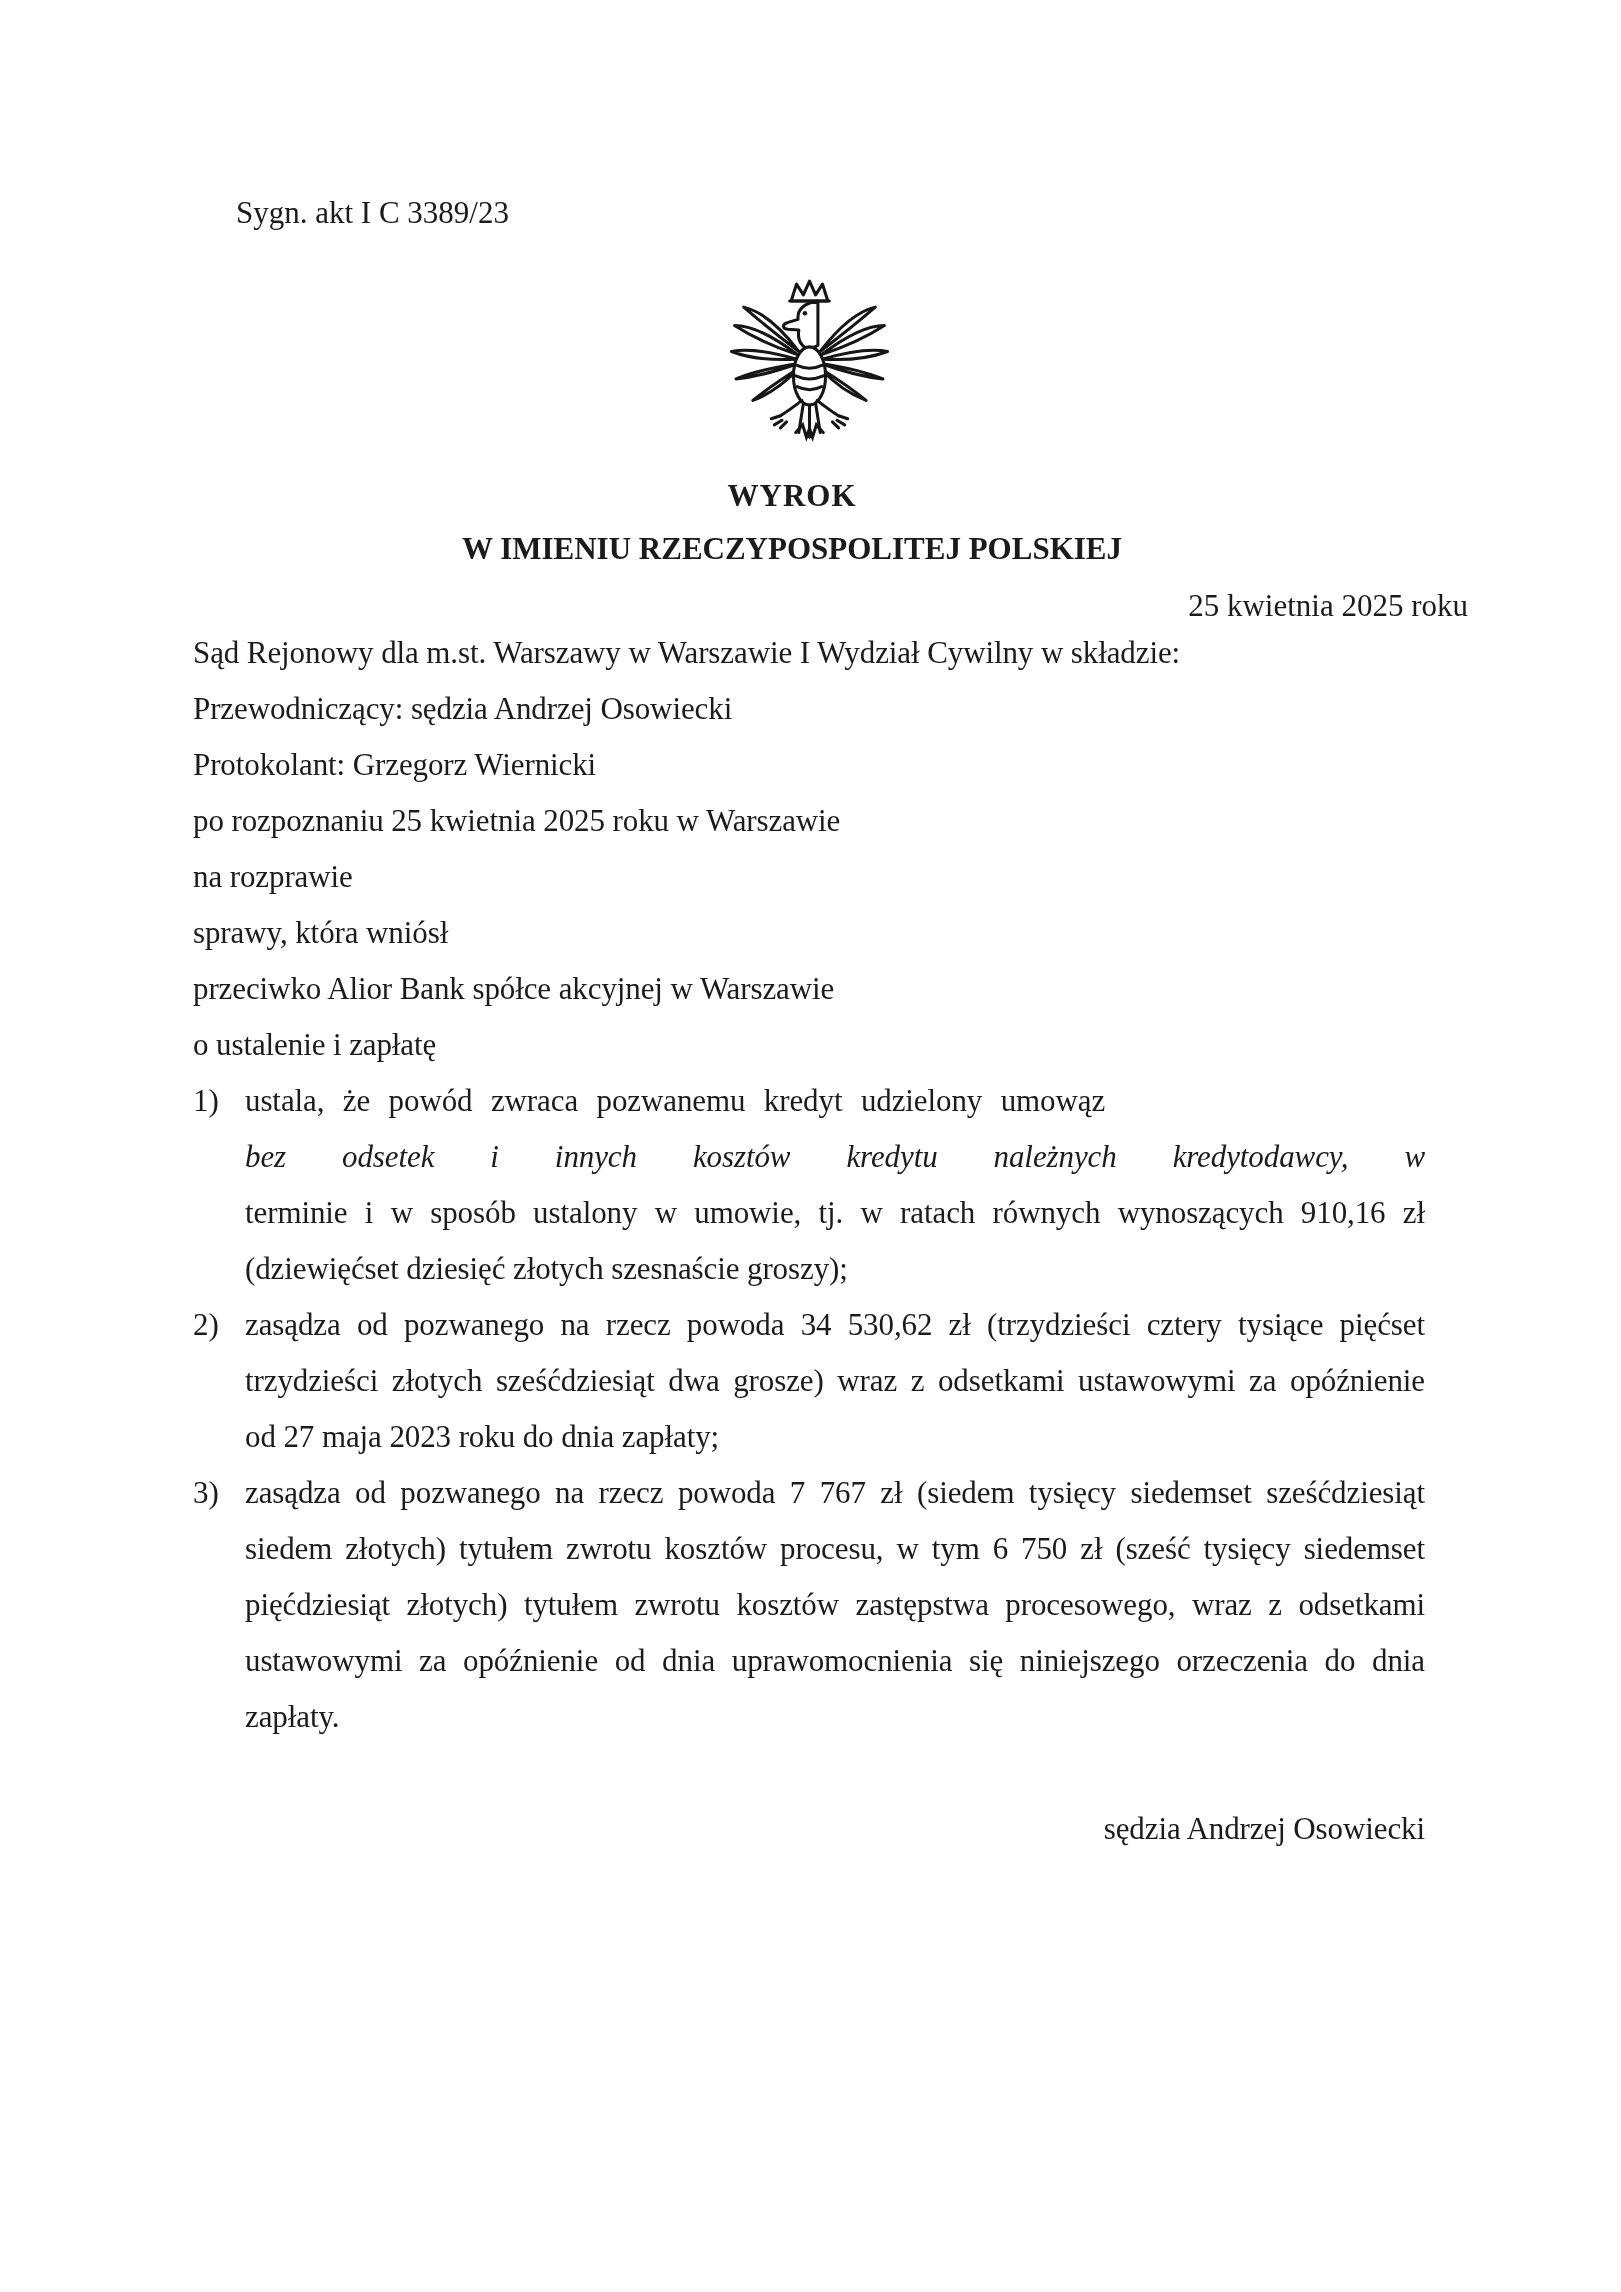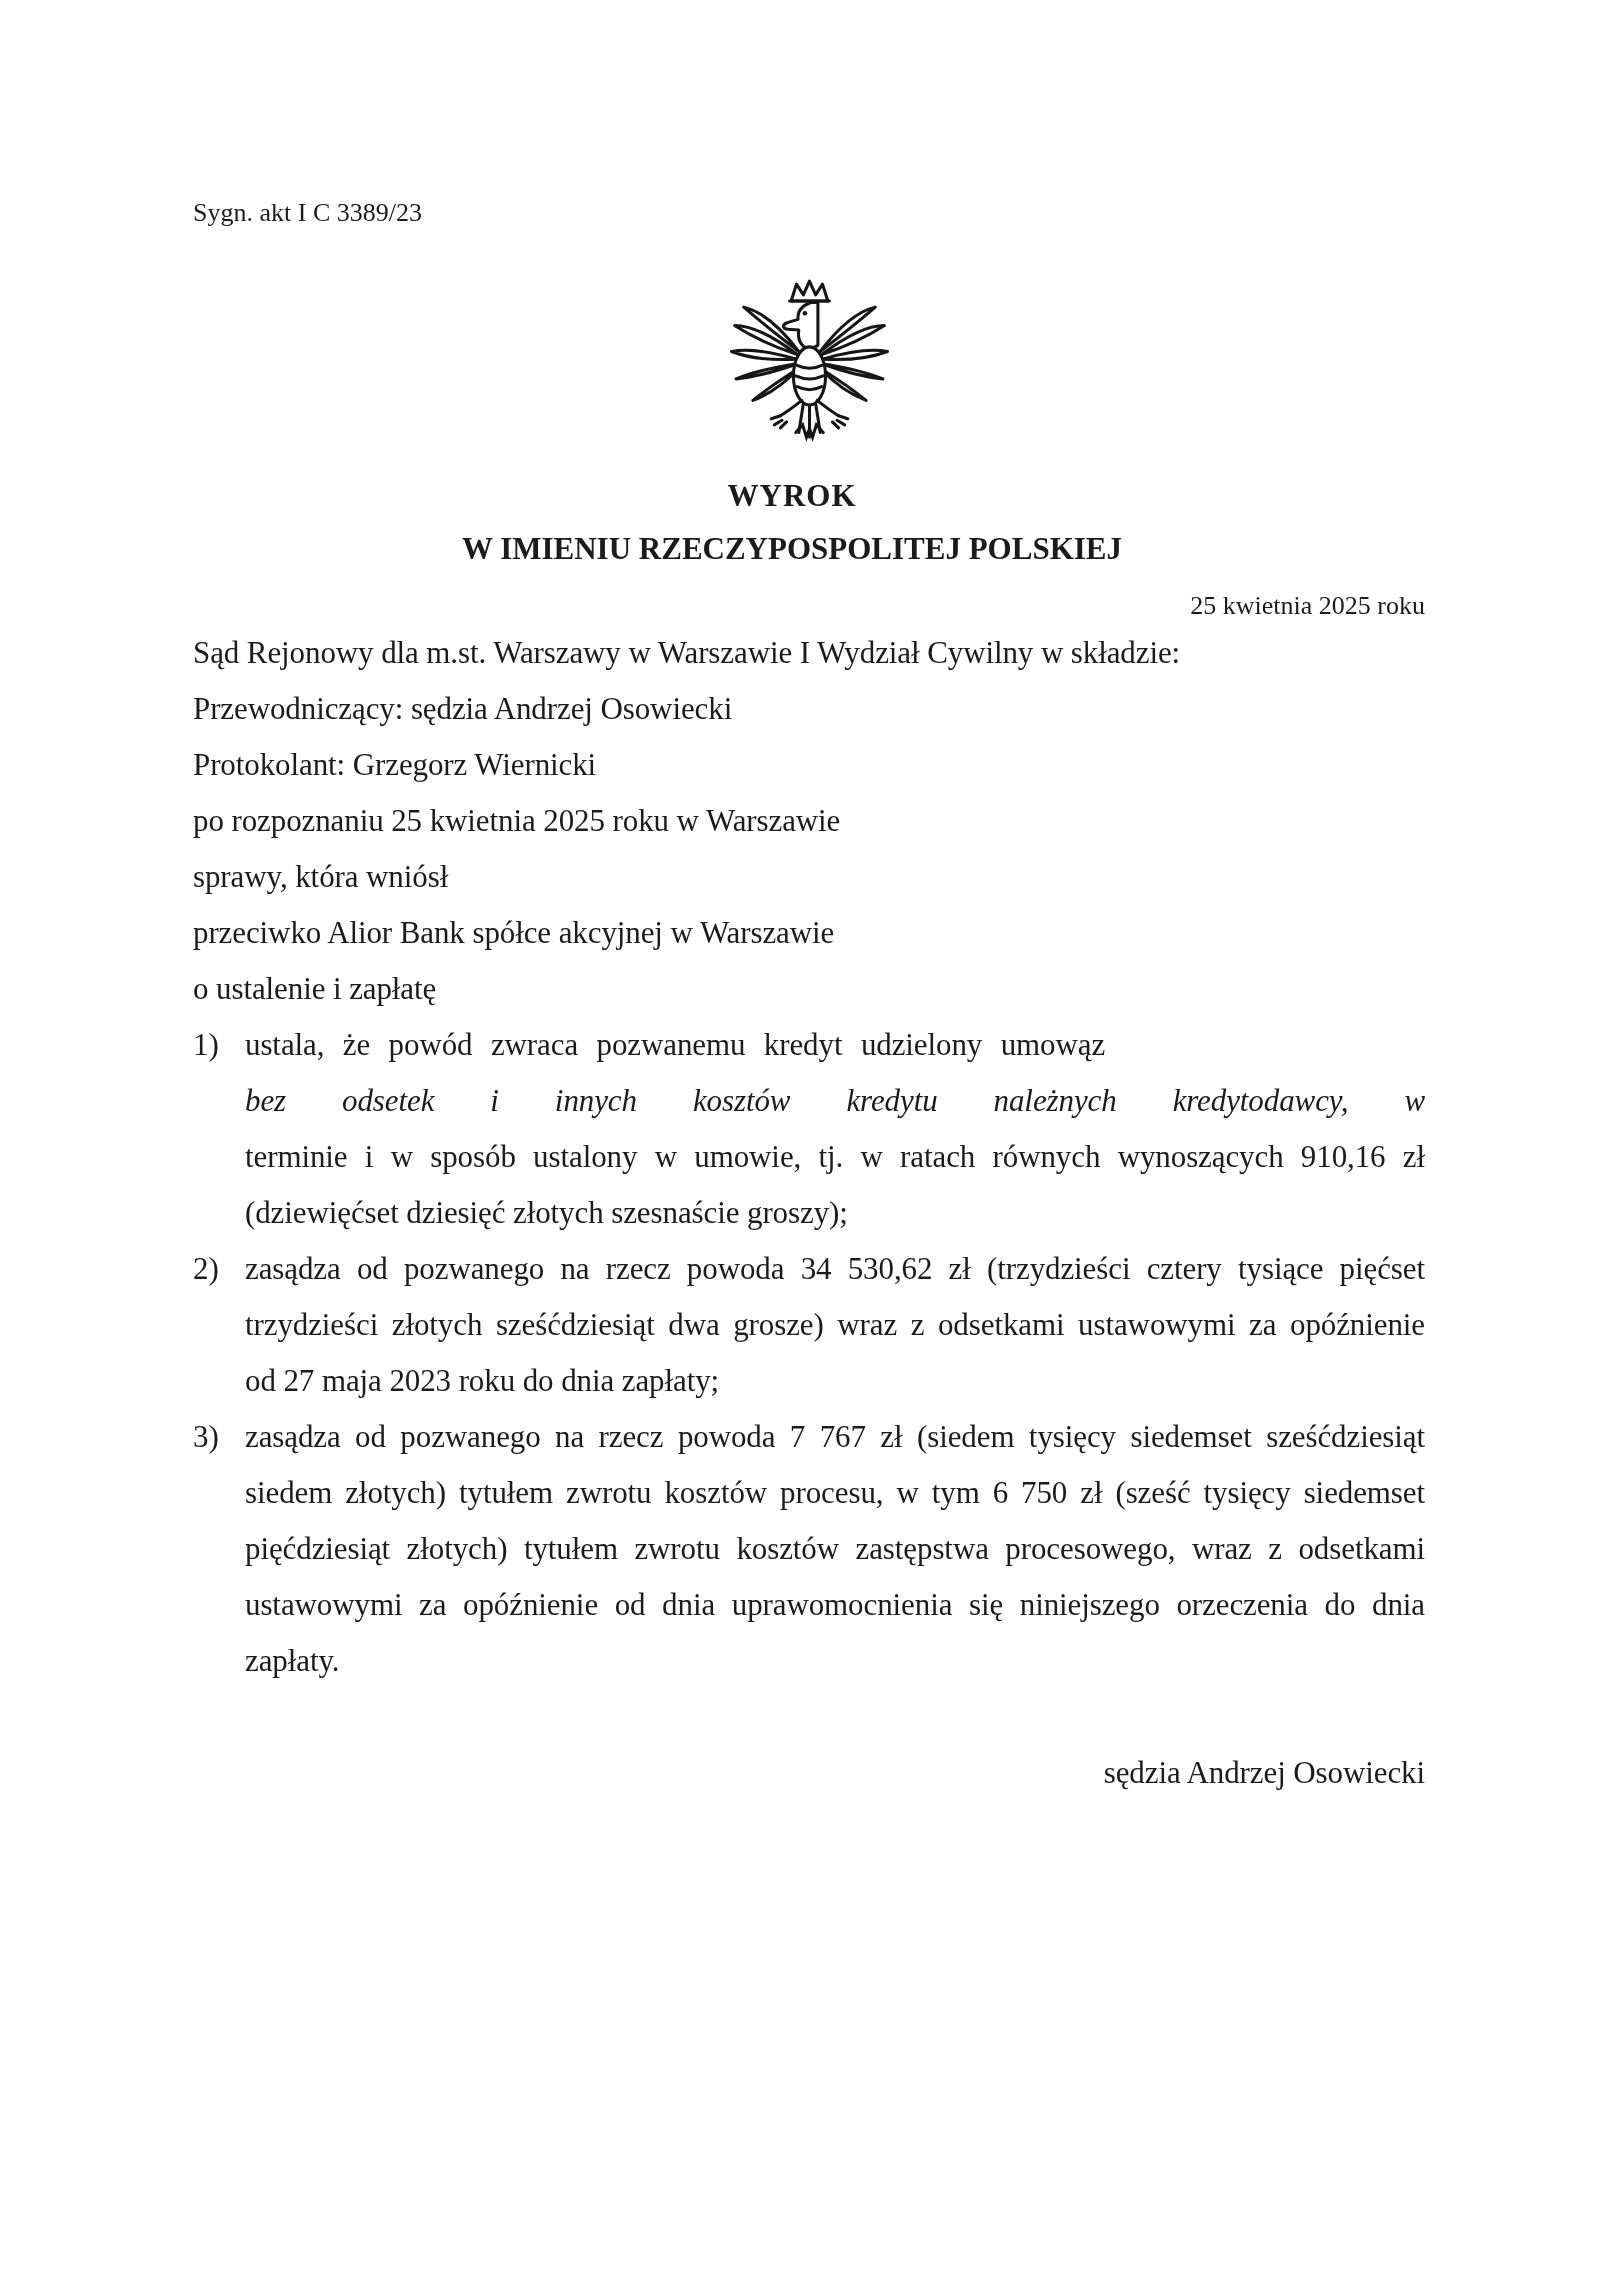--- a/index.html
+++ b/index.html
@@ -5,21 +5,21 @@
   html,body{margin:0;padding:0;}
   body{
     width:1621px;height:2293px;
     background:#ffffff;
     font-family:"Liberation Serif","DejaVu Serif",serif;
     color:#1b1b1b;
     position:relative;
     overflow:hidden;
   }
   .abs{position:absolute;}
-  .line{font-size:26px;line-height:56px;}
+  .line{font-size:31px;line-height:56px;margin-left:43px;}
   .case-number{top:185px;left:193px;}
   .emblem-wrap{top:275px;left:193px;width:1232px;text-align:center;}
   .heading{left:176px;width:1232px;text-align:center;font-weight:bold;font-size:31px;line-height:56px;}
   .title{top:468px;letter-spacing:1px;}
   .subtitle{top:521px;}
   .date-line{top:578px;left:193px;width:1232px;text-align:right;}
   .content{
     top:625px;left:193px;width:1232px;
     font-size:31px;line-height:56px;
     letter-spacing:-0.1px;
@@ -80,20 +80,21 @@
 
 <div class="abs heading title">WYROK</div>
 <div class="abs heading subtitle">W IMIENIU RZECZYPOSPOLITEJ POLSKIEJ</div>
 <div class="abs line date-line">25 kwietnia 2025 roku</div>
 
 <div class="abs content">
   <div class="l plain">Sąd Rejonowy dla m.st. Warszawy w Warszawie I Wydział Cywilny w składzie:</div>
   <div class="l plain">Przewodniczący: sędzia Andrzej Osowiecki</div>
   <div class="l plain">Protokolant: Grzegorz Wiernicki</div>
   <div class="l plain">po rozpoznaniu 25 kwietnia 2025 roku w Warszawie</div>
+  <div class="l plain">na rozprawie</div>
   <div class="l plain">sprawy, która wniósł</div>
   <div class="l plain">przeciwko Alior Bank spółce akcyjnej w Warszawie</div>
   <div class="l plain">o ustalenie i zapłatę</div>
 
   <div class="item">
     <span class="marker">1)</span>
     <div class="l flexline">
       <span class="wide-words">ustala, że powód zwraca pozwanemu kredyt udzielony umową</span>
       <span>z</span>
     </div>

